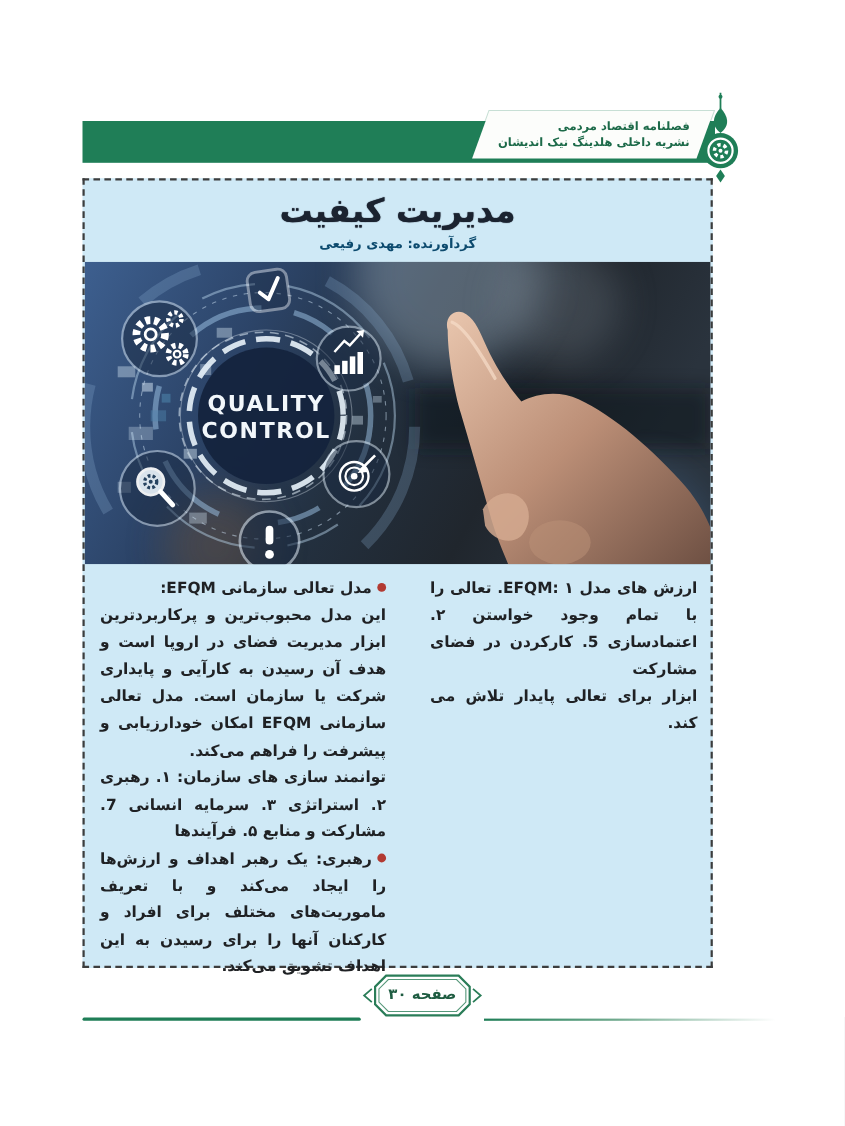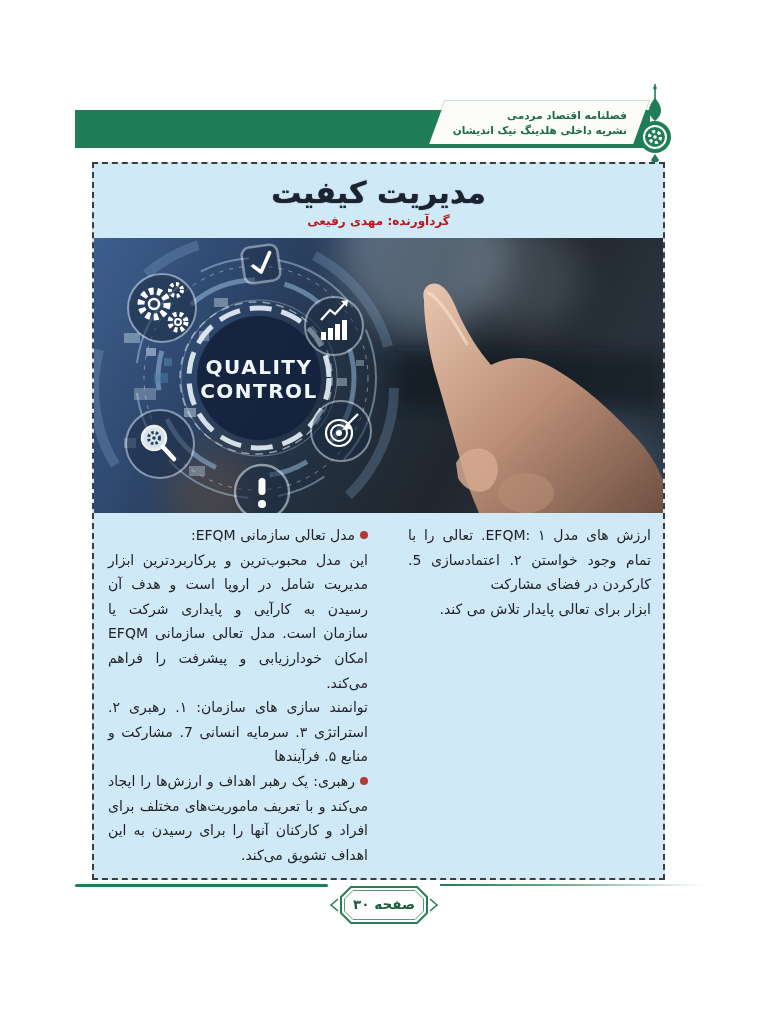--- a/index.html
+++ b/index.html
@@ -11,40 +11,40 @@
   .masthead{position:absolute;left:437px;top:101px;width:204px;height:43px;background:#fcfdfb;
             transform:skewX(-20deg);box-shadow:0 0 0 1px rgba(31,126,87,.25);}
   .masthead-inner{transform:skewX(20deg);height:100%;display:flex;flex-direction:column;
             justify-content:center;padding:0 14px 0 0;text-align:right;direction:rtl;}
   .masthead-line1{font-size:10.5px;font-weight:bold;color:#1c6a49;line-height:15px;}
   .masthead-line2{font-size:10.5px;font-weight:bold;color:#1c6a49;line-height:15px;}
   .logo{position:absolute;left:634px;top:84px;}
 
   
   .content-box{position:absolute;left:75px;top:162px;width:573px;height:718px;
-               box-sizing:border-box;border:2px dashed #3d3d3d;background:#cfe9f6;margin-left:17px;}
+               box-sizing:border-box;border:2px dashed #3d3d3d;background:#cfe9f6;}
   .title-area{height:74px;text-align:center;padding-top:10px;box-sizing:border-box;direction:rtl;}
   .page-title{margin:0;font-size:30px;line-height:38px;font-weight:900;color:#1b2330;
               letter-spacing:0;text-shadow:0 0 1px #1b2330;}
-  .byline{margin-top:2px;font-size:12px;font-weight:bold;color:#b91c1c;}
+  .byline{margin-top:2px;font-size:12px;font-weight:bold;color:#0c4a6e;}
 
   .hero{display:block;width:569px;height:275px;}
 
   
   .columns{direction:rtl;display:flex;gap:40px;padding:10px 12px 0 14px;box-sizing:border-box;}
-  .col{text-align:justify;color:#1f2124;font-size:14px;font-weight:400;line-height:24.6px;}
+  .col{text-align:justify;color:#1f2124;font-size:14px;font-weight:700;line-height:24.6px;}
   .col-first{width:243px;}
   .col-second{width:260px;}
   .col p{margin:0;}
   .bullet{display:inline-block;width:8px;height:8px;border-radius:50%;
           background:#b23a32;margin-left:5px;vertical-align:1px;}
 
   
   .footer{position:absolute;left:75px;top:884px;width:630px;height:44px;
-          display:flex;align-items:flex-start;}
+          display:flex;align-items:flex-end;}
   .rule-left{flex:0 0 253px;height:3px;background:#1f7e57;border-radius:2px;}
   .rule-right{flex:1 1 auto;height:2px;
           background:linear-gradient(to right,#1f7e57 0%,#6fa98d 45%,rgba(160,190,175,0) 100%);}
   .footer-frame{position:relative;width:112px;height:44px;flex:0 0 auto;}
   .footer-frame .label{position:absolute;left:0;top:0;width:112px;height:40px;display:flex;
           align-items:center;justify-content:center;font-size:13.5px;font-weight:bold;
           color:#1e5c41;direction:rtl;}
 </style>
 </head>
 <body>
@@ -197,21 +197,21 @@
       </g>
     </svg>
 
     <div class="columns">
       <div class="col col-first" id="col-first" dir="rtl">
           <p>ارزش های مدل EFQM: ۱. تعالی را با تمام وجود خواستن ۲. اعتمادسازی 5. کارکردن در فضای مشارکت</p>
           <p>ابزار برای تعالی پایدار تلاش می کند.</p>
         </div>
       <div class="col col-second" id="col-second" dir="rtl">
           <p><span class="bullet"></span>مدل تعالی سازمانی EFQM:</p>
-          <p>این مدل محبوب‌ترین و پرکاربردترین ابزار مدیریت شامل در اروپا است و هدف آن رسیدن به کارآیی و پایداری شرکت یا سازمان است. مدل تعالی سازمانی EFQM امکان خودارزیابی و پیشرفت را فراهم می‌کند.</p>
+          <p>این مدل محبوب‌ترین و پرکاربردترین ابزار مدیریت فضای در اروپا است و هدف آن رسیدن به کارآیی و پایداری شرکت یا سازمان است. مدل تعالی سازمانی EFQM امکان خودارزیابی و پیشرفت را فراهم می‌کند.</p>
           <p>توانمند سازی های سازمان: ۱. رهبری ۲. استراتژی ۳. سرمایه انسانی 7. مشارکت و منابع ۵. فرآیندها</p>
           <p><span class="bullet"></span>رهبری: یک رهبر اهداف و ارزش‌ها را ایجاد می‌کند و با تعریف ماموریت‌های مختلف برای افراد و کارکنان آنها را برای رسیدن به این اهداف تشویق می‌کند.</p>
         </div>
     </div>
   </div>
 
   <div class="footer">
     <div class="rule-left"></div>
     <div class="footer-frame">
       <svg width="112" height="44" viewBox="0 0 112 44">

